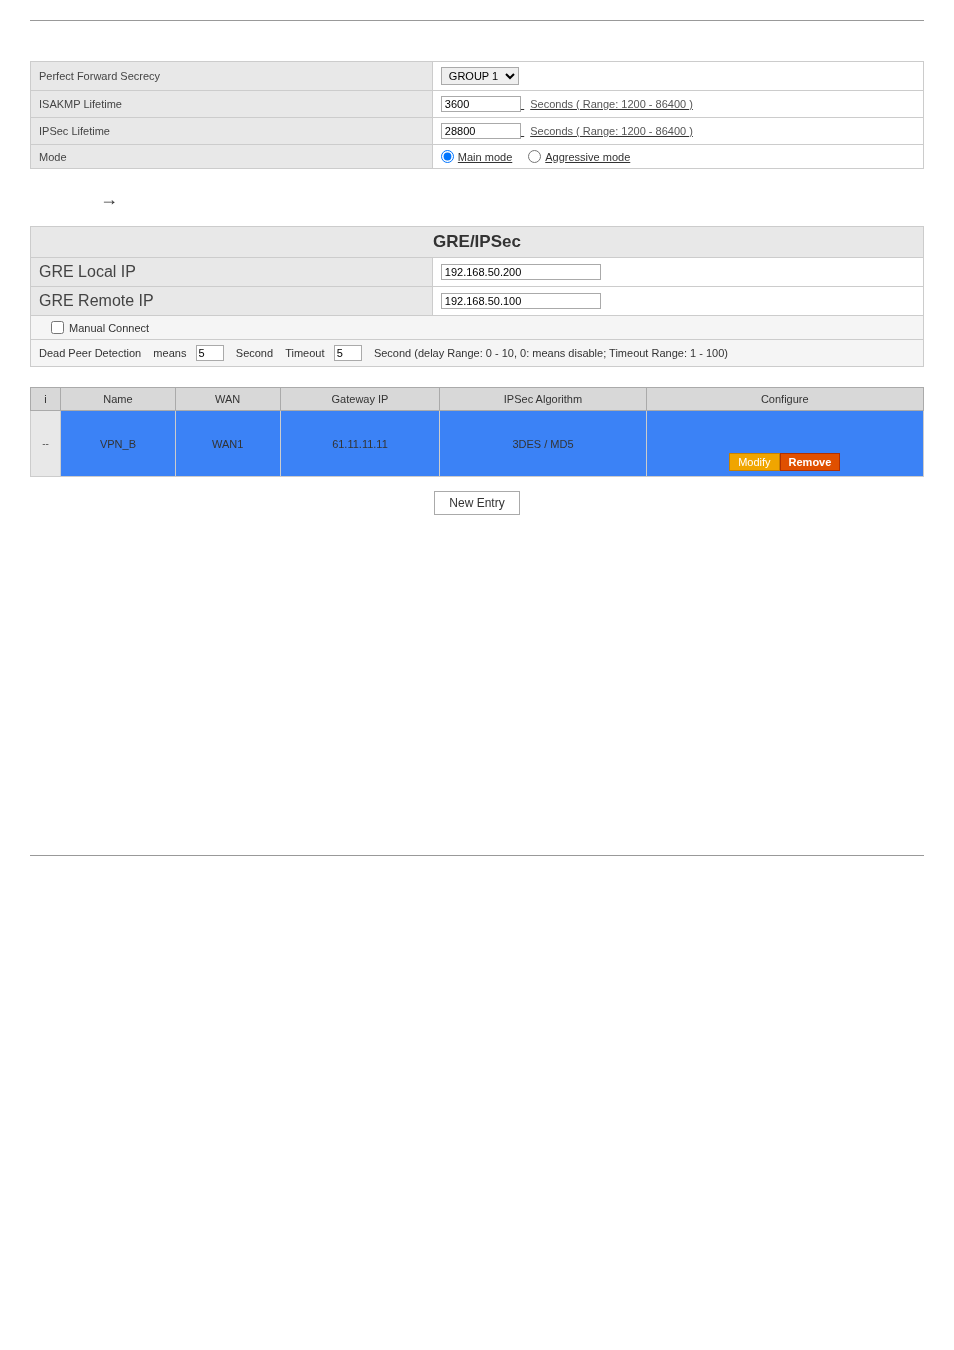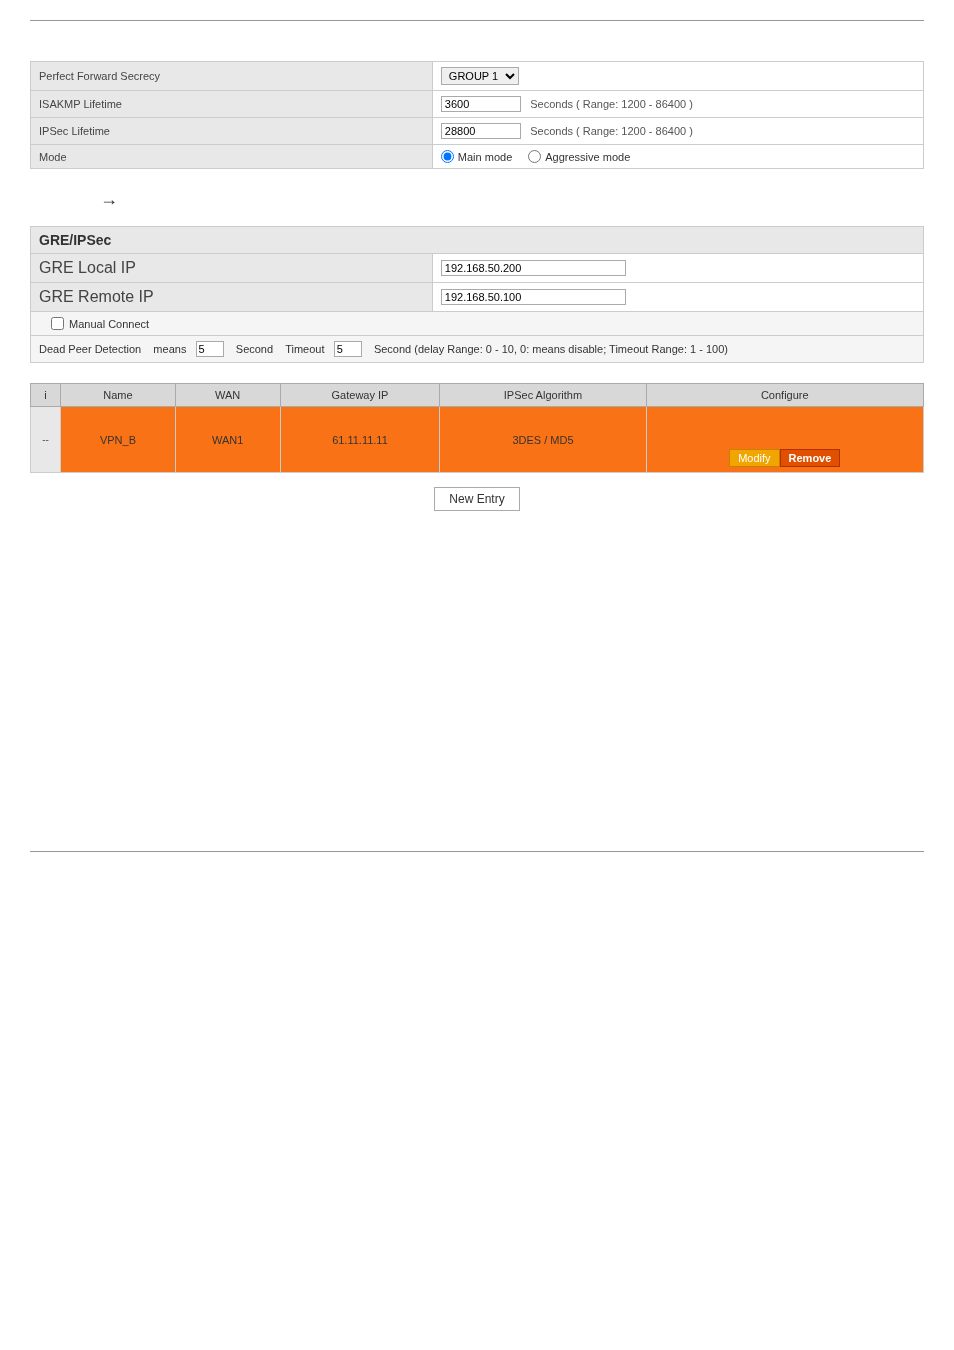--- a/index.html
+++ b/index.html
@@ -40,20 +40,21 @@
       background: #f5f5f5;
     }
     .config-table td:first-child {
       width: 45%;
       background: #e8e8e8;
       font-size: 11px;
       color: #444;
     }
     .config-table td:last-child {
       background: #fff;
+      text-decoration: underline;
     }
 
     select.group-select {
       font-size: 11px;
       padding: 1px 3px;
       border: 1px solid #aaa;
     }
 
     input.text-input {
       border: 1px solid #aaa;
@@ -99,40 +100,41 @@
       width: 100%;
       border-collapse: collapse;
       margin-bottom: 12px;
     }
     .gre-table td {
       padding: 5px 8px;
       border: 1px solid #ccc;
     }
     .gre-header {
       background: #e8e8e8;
-      font-size: 14px;
+      font-size: 17px;
       font-weight: bold;
       color: #333;
       padding: 5px 8px;
       border: 1px solid #ccc;
+      text-align: center;
     }
     .gre-label {
       background: #e8e8e8;
       width: 45%;
       font-size: 16px;
       color: #444;
     }
     .gre-value {
       background: #fff;
     }
     .gre-value input[type="text"] {
       border: 1px solid #aaa;
       padding: 1px 3px;
       font-size: 11px;
-      width: 185px;
+      width: 160px;
     }
     .manual-connect-row td {
       background: #f5f5f5;
       font-size: 11px;
     }
     .dead-peer-row td {
       background: #f5f5f5;
       font-size: 11px;
     }
     .dead-peer-row input[type="text"] {
@@ -166,21 +168,21 @@
       font-size: 11px;
       text-align: center;
     }
     .vpn-table td.info-col {
       background: #e8e8e8;
       width: 30px;
       color: #555;
       font-size: 10px;
     }
     .vpn-table td.data-col {
-      background: #f97316;
+      background: #3b82f6;
     }
 
     .btn-modify {
       background: #f0a500;
       color: #fff;
       border: 1px solid #c88000;
       padding: 2px 8px;
       font-size: 11px;
       font-weight: normal;
       cursor: pointer;

